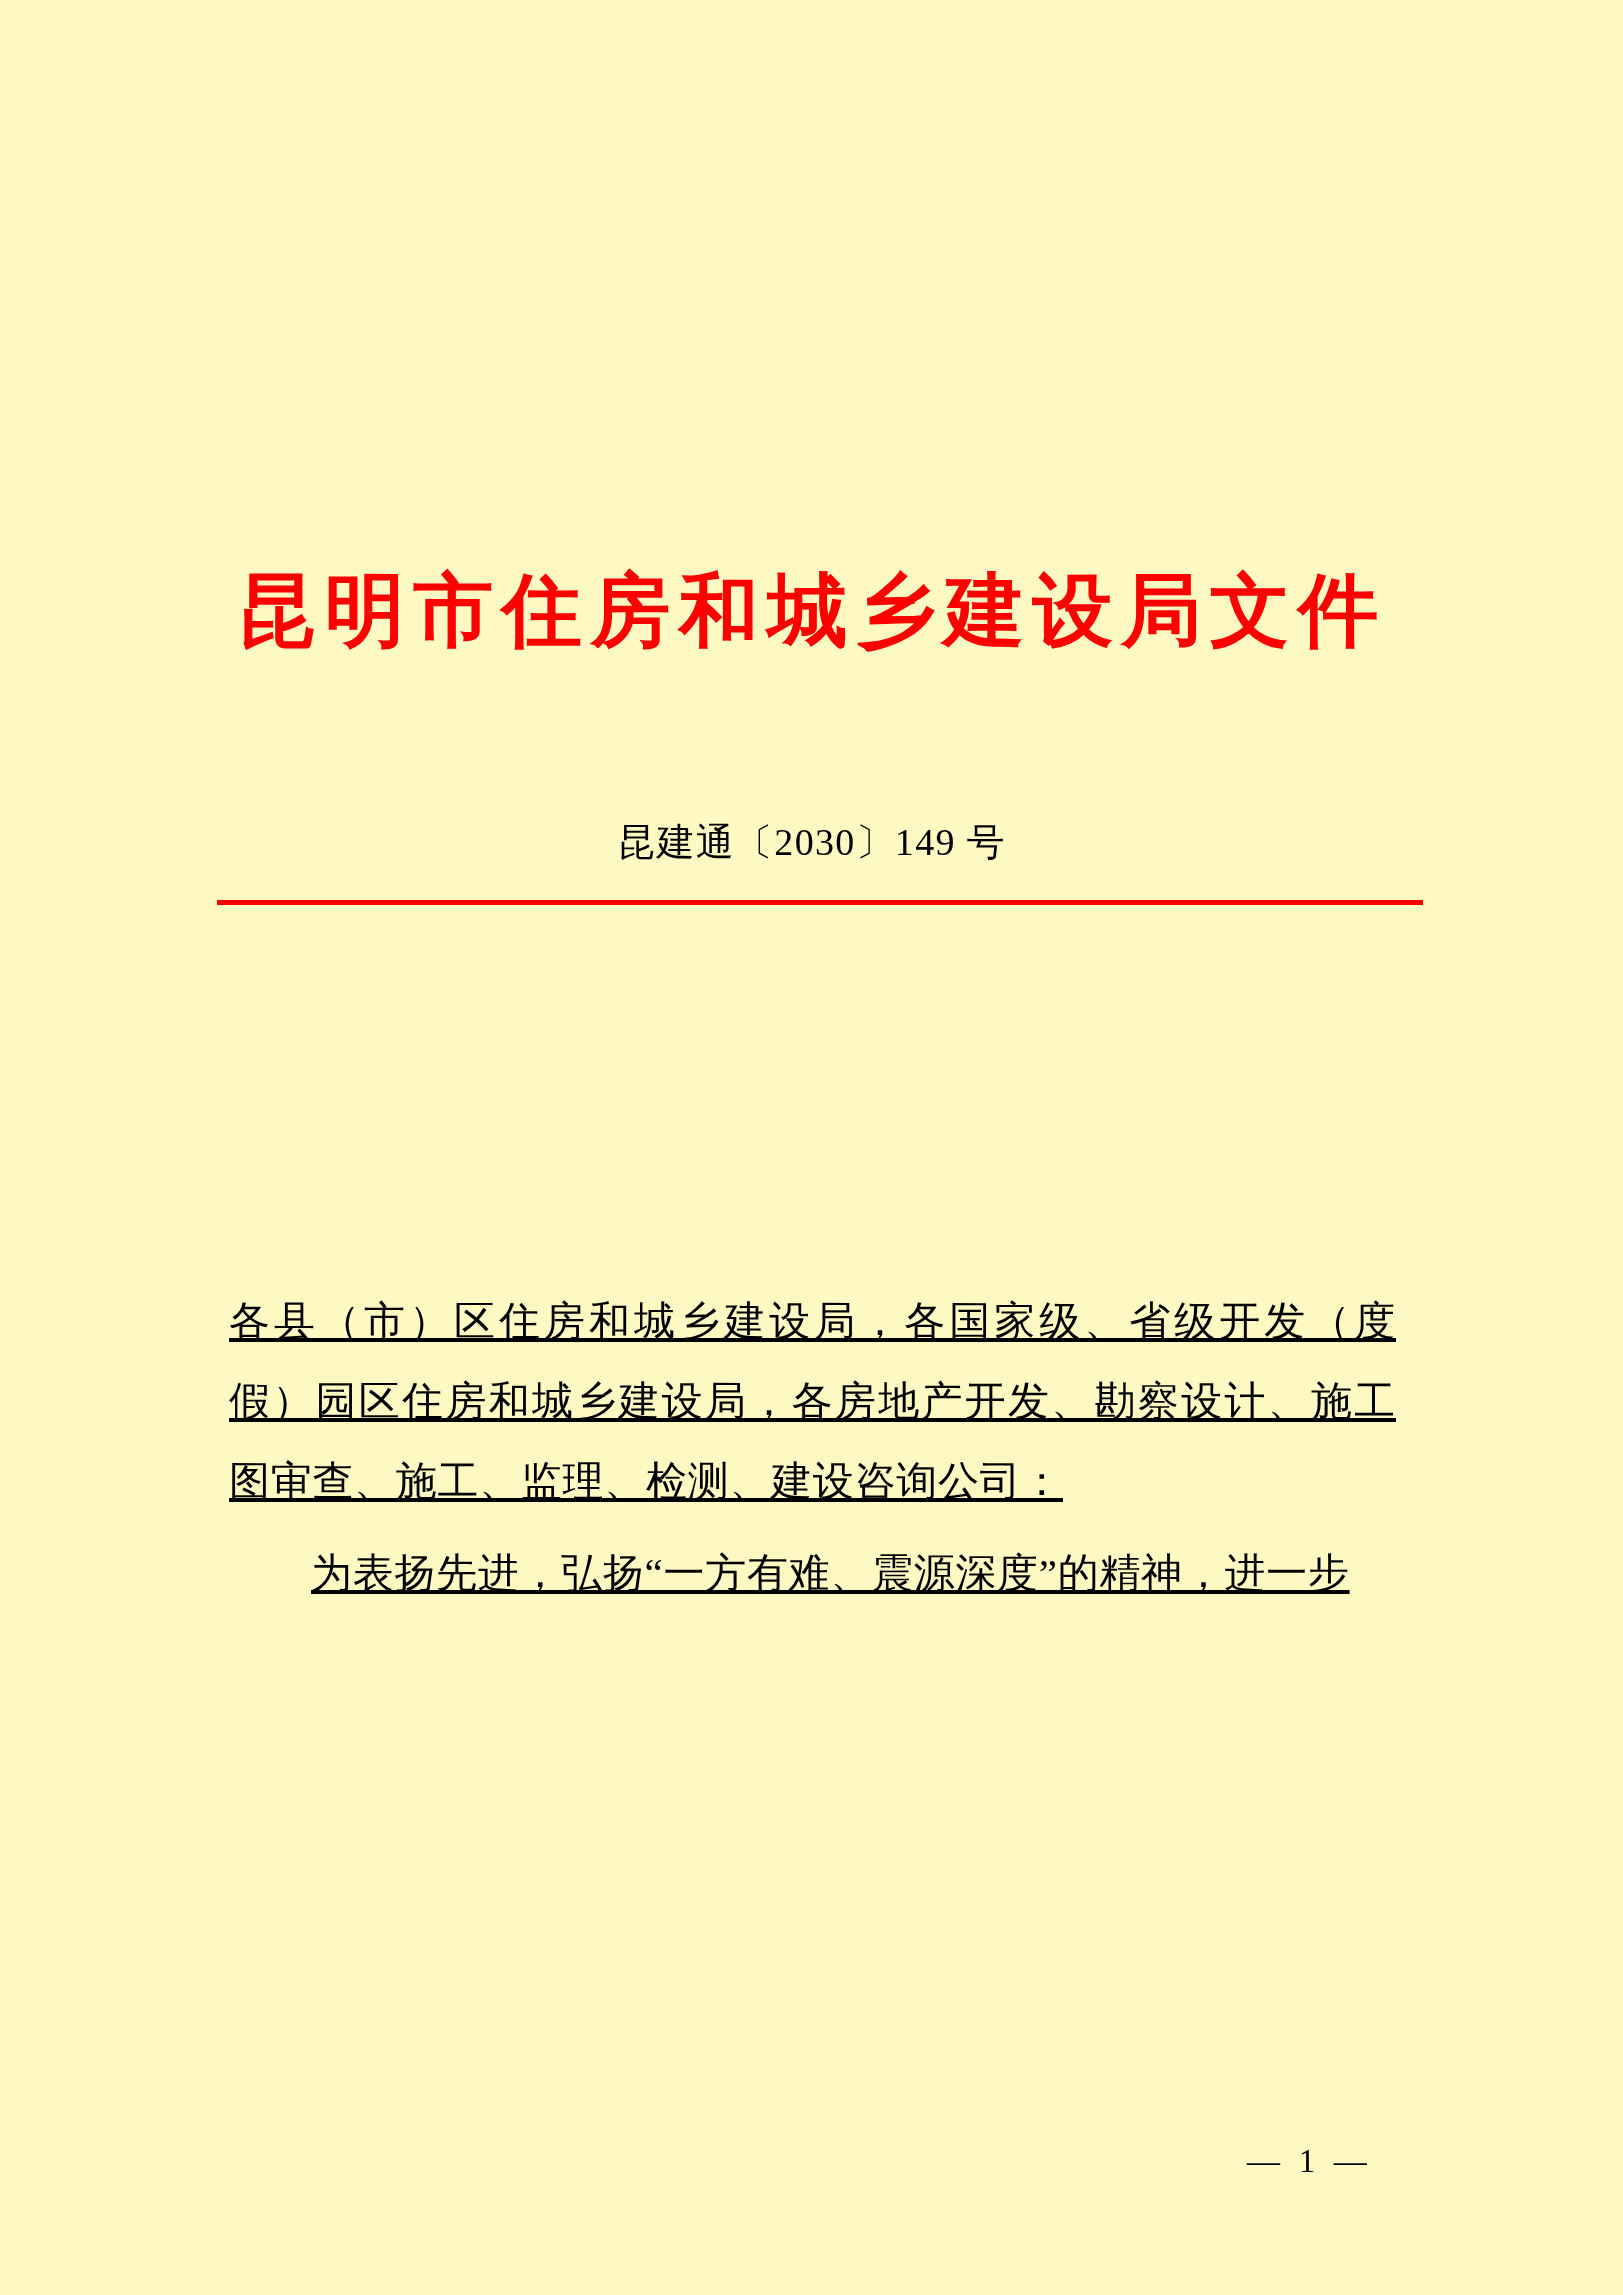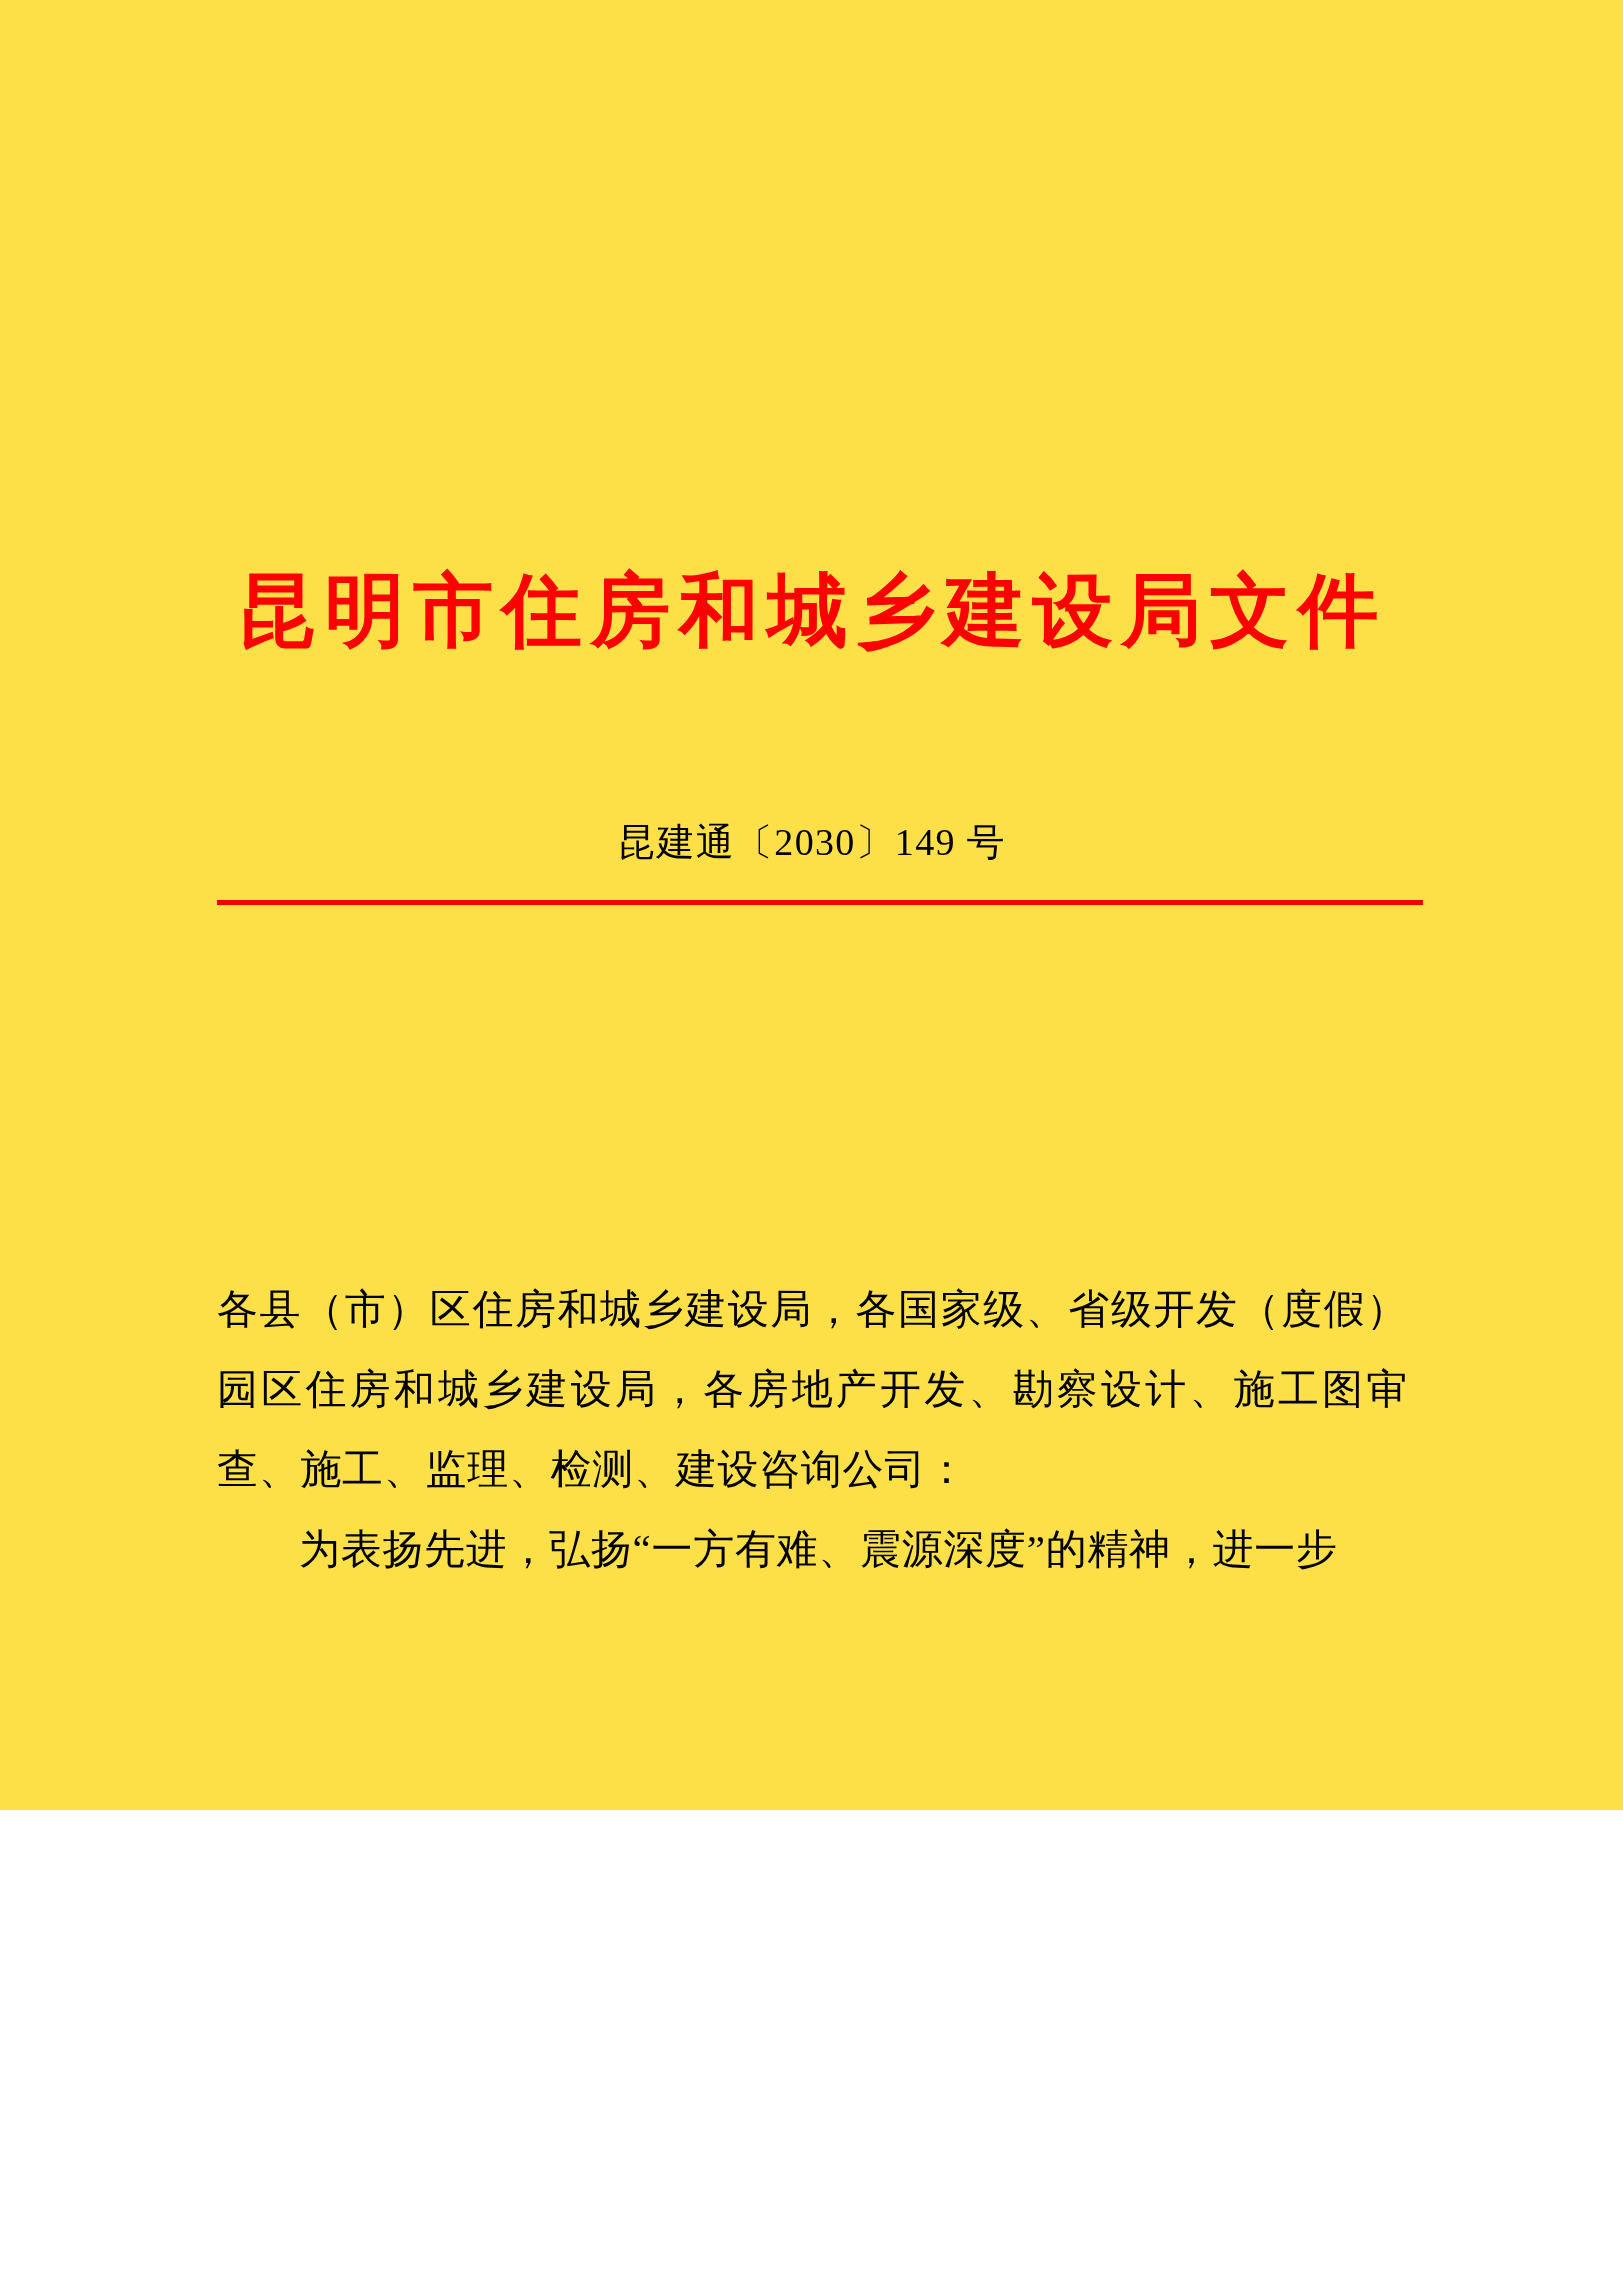--- a/index.html
+++ b/index.html
@@ -3,22 +3,22 @@
 <meta charset="utf-8">
 <style>
   html, body {
     margin: 0;
     padding: 0;
     background: #ffffff;
   }
   .page {
     position: relative;
     width: 1623px;
-    height: 1810px;
-    background: #fde047;
+    height: 2295px;
+    background: #fef9c3;
     overflow: hidden;
     font-family: "Liberation Serif", "DejaVu Serif", serif;
     color: #000000;
   }
   .red-header-title {
     position: absolute;
     top: 568px;
     left: 0;
     width: 100%;
     text-align: center;
@@ -67,22 +67,23 @@
     left: 217px;
     top: 1269px;
     width: 1191px;
     font-size: 41px;
     line-height: 80px;
     text-align: justify;
     text-justify: inter-character;
     letter-spacing: 0.7px;
   }
   .body-text p {
-    margin: 0;
+    margin: 12px;
     padding: 0;
+    text-decoration: underline;
   }
   .body-text p.indent {
     text-indent: 2em;
   }
   .page-number {
     position: absolute;
     top: 2142px;
     left: 1247px;
     font-size: 33px;
     line-height: 39px;

